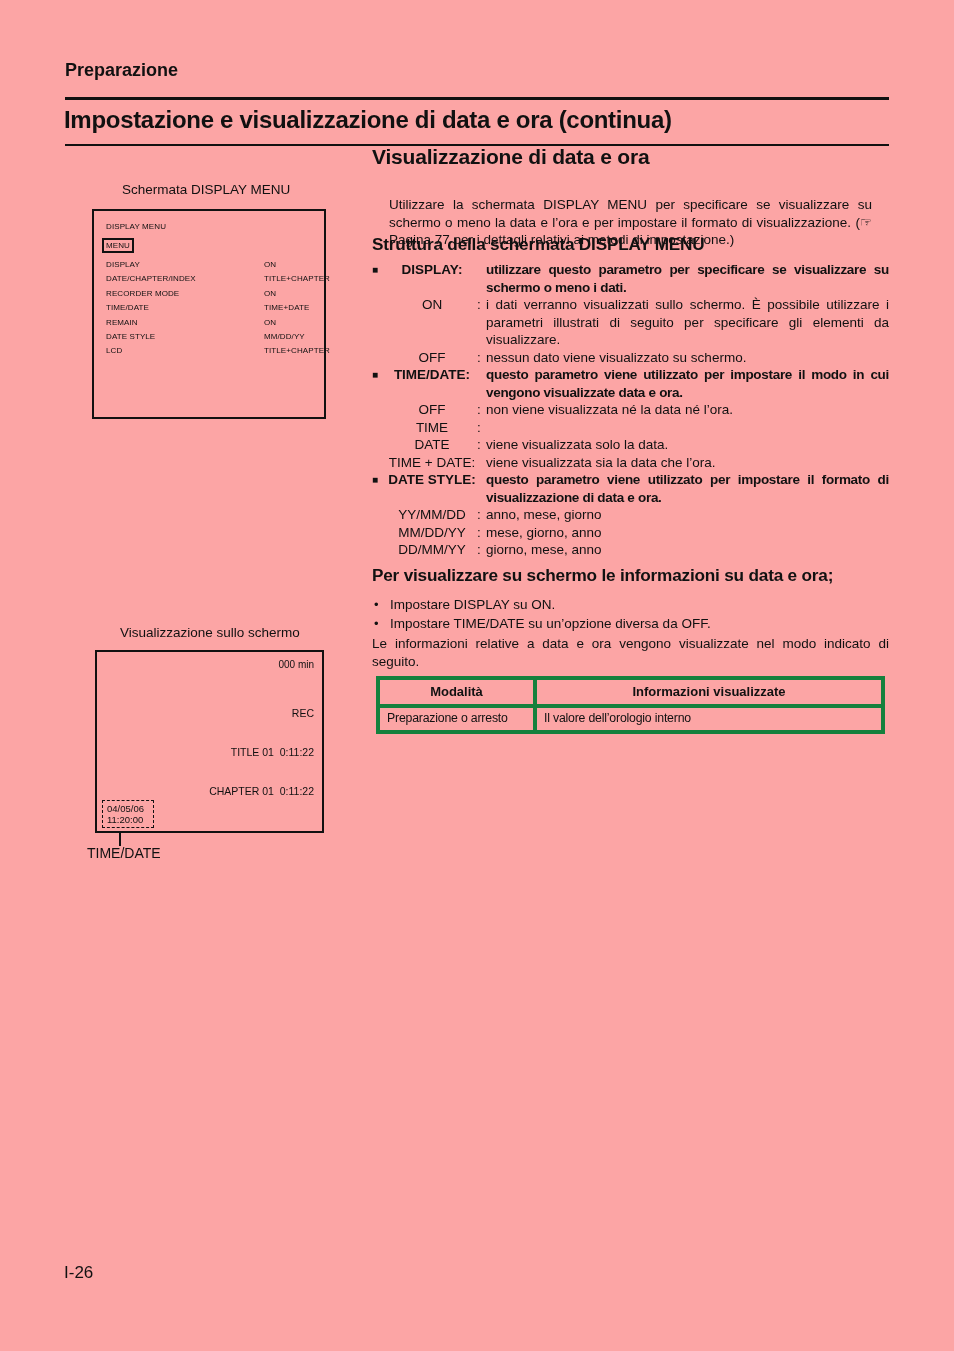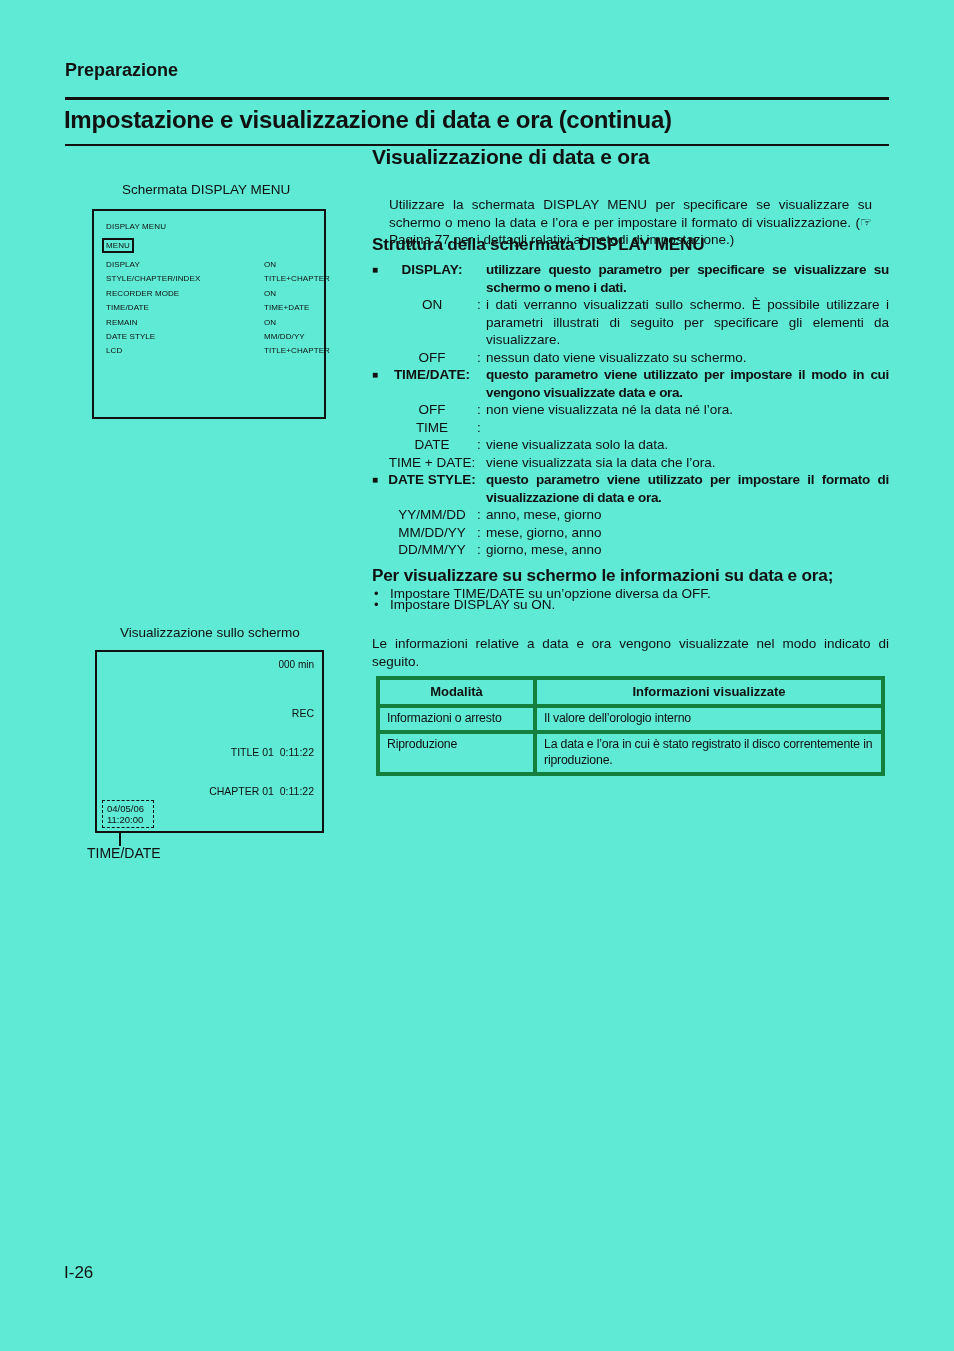--- a/index.html
+++ b/index.html
@@ -1,19 +1,19 @@
 <!DOCTYPE html>
 <html><head>
 <meta charset="utf-8">
 <style>
   html,body{margin:0;padding:0;background:#e8e8e8;}
   .page{
     position:relative;
     width:954px;height:1351px;
-    background:#5eead4;
+    background:#fca5a5;
     color:#111;
     font-family:"Liberation Sans","DejaVu Sans",sans-serif;
     overflow:hidden;
     margin:0 auto;
   }
   
   .eyebrow{position:absolute;left:65px;top:60px;font-size:18px;font-weight:bold;}
   .rule{position:absolute;left:65px;width:824px;background:#111;}
   .rule1{top:97px;height:3px;}
   .rule2{top:144px;height:2px;}
@@ -45,21 +45,21 @@
   .entry{display:flex;}
   .mark{width:15px;flex:none;font-size:10px;}
   .term{width:90px;flex:none;white-space:nowrap;text-align:center;}
   .colon{width:9px;flex:none;}
   .desc{flex:1;text-align:justify;}
   .entry.param{font-weight:bold;}
   .entry.param .desc{letter-spacing:-0.3px;}
   .bullet-row{position:absolute;left:2px;display:flex;}
   .bullet-row::before{content:"\2022";width:16px;flex:none;font-size:13px;}
   .br1{top:596px;}
-  .br2{top:585px;}
+  .br2{top:615px;}
   .note{position:absolute;left:0;top:635px;margin:0;text-align:justify;}
   .info-table{position:absolute;left:4px;top:676px;width:509px;border-collapse:collapse;border:2px solid #111;border-bottom-width:3px;}
   .info-table th,.info-table td{border:4px solid #15803d;}
   .info-table th{font-size:13px;font-weight:bold;text-align:center;padding:3px 2px;}
   .info-table td{font-size:12.3px;line-height:16px;padding:2px 7px 4px 7px;vertical-align:top;letter-spacing:-0.2px;}
   .col-modes{width:157px;}
   
   .pageno{position:absolute;left:64px;top:1263px;font-size:17px;}
 </style>
 </head>
@@ -75,21 +75,21 @@
   <div class="cap cap1">Schermata DISPLAY MENU</div>
   <div class="menubox">
     <div class="mb-title">DISPLAY MENU</div>
     <div class="mb-selected">MENU</div>
     <div class="mb-rows">
       <div class="mb-row">
           <span>DISPLAY</span>
           <span>ON</span>
         </div>
       <div class="mb-row">
-          <span>STYLE/CHAPTER/INDEX</span>
+          <span>DATE/CHAPTER/INDEX</span>
           <span>TITLE+CHAPTER</span>
         </div>
       <div class="mb-row">
           <span>RECORDER MODE</span>
           <span>ON</span>
         </div>
       <div class="mb-row">
           <span>TIME/DATE</span>
           <span>TIME+DATE</span>
         </div>
@@ -218,25 +218,21 @@
           <col>
         </colgroup>
       <thead>
         <tr>
           <th>Modalità</th>
           <th>Informazioni visualizzate</th>
         </tr>
       </thead>
       <tbody>
         <tr>
-          <td>Informazioni o arresto</td>
+          <td>Preparazione o arresto</td>
           <td>Il valore dell’orologio interno</td>
-        </tr>
-        <tr>
-          <td>Riproduzione</td>
-          <td>La data e l’ora in cui è stato registrato il disco correntemente in riproduzione.</td>
         </tr>
       </tbody>
     </table>
   </div>
 
   <div class="pageno">I-26</div>
 </div>
 
 </body></html>

